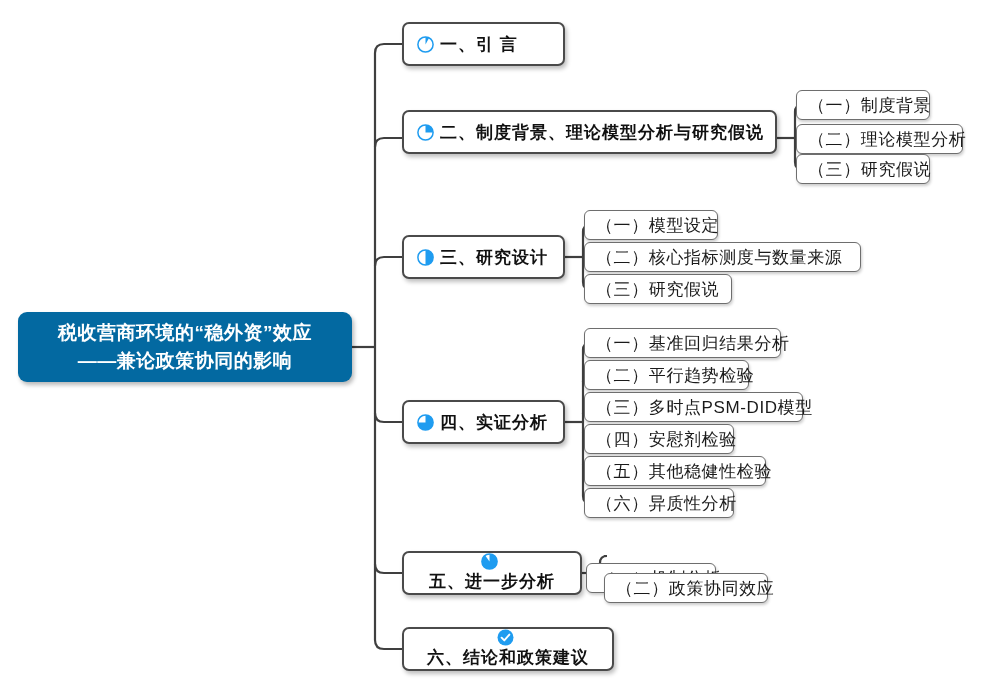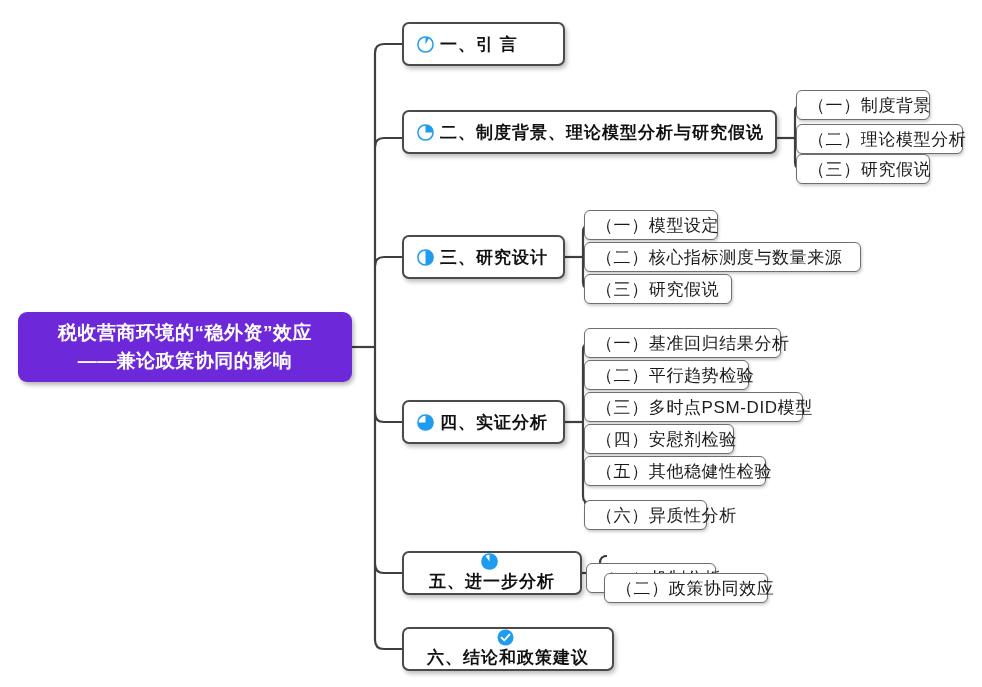--- a/index.html
+++ b/index.html
@@ -27,21 +27,21 @@
     left: 0; top: 0;
     width: 982px;
     height: 687px;
     pointer-events: none;
   }
 
   
   .root-node {
     position: absolute;
     box-sizing: border-box;
-    background: #6d28d9;
+    background: #0369a1;
     border-radius: 9px;
     color: #ffffff;
     font-weight: bold;
     font-size: 19px;
     line-height: 28px;
     text-align: center;
     display: flex;
     align-items: center;
     justify-content: center;
     box-shadow: 2px 3px 4px rgba(0,0,0,0.28);
@@ -194,21 +194,21 @@
       </div>
       <div class="l2-node" style="left: 584px; top: 392px; width: 219px; height: 30px;">
         <span class="l2-label">（三）多时点PSM-DID模型</span>
       </div>
       <div class="l2-node" style="left: 584px; top: 424px; width: 150px; height: 30px;">
         <span class="l2-label">（四）安慰剂检验</span>
       </div>
       <div class="l2-node" style="left: 584px; top: 456px; width: 182px; height: 30px;">
         <span class="l2-label">（五）其他稳健性检验</span>
       </div>
-      <div class="l2-node" style="left: 584px; top: 488px; width: 123px; height: 30px; margin-top: 12px;">
+      <div class="l2-node" style="left: 584px; top: 488px; width: 150px; height: 30px;">
         <span class="l2-label">（六）异质性分析</span>
       </div>
       <div class="l1-node" style="left: 402px; top: 551px; width: 180px; height: 44px; flex-direction: column;">
         <svg class="pie-icon" viewBox="0 0 17 17">
           <circle cx="8.5" cy="8.5" r="7.6" fill="#ffffff" stroke="#1f9cf0" stroke-width="1.5"></circle>
           <path d="M 8.5 8.5 L 8.5 0.9000000000000004 A 7.6 7.6 0 1 1 4.032832082577203 2.3514708427504 Z" fill="#1f9cf0"></path>
         </svg>
         <span class="l1-label">五、进一步分析</span>
       </div>
       <div class="l2-node" style="left: 586px; top: 541px; width: 130px; height: 30px; margin-top: 22px;">

